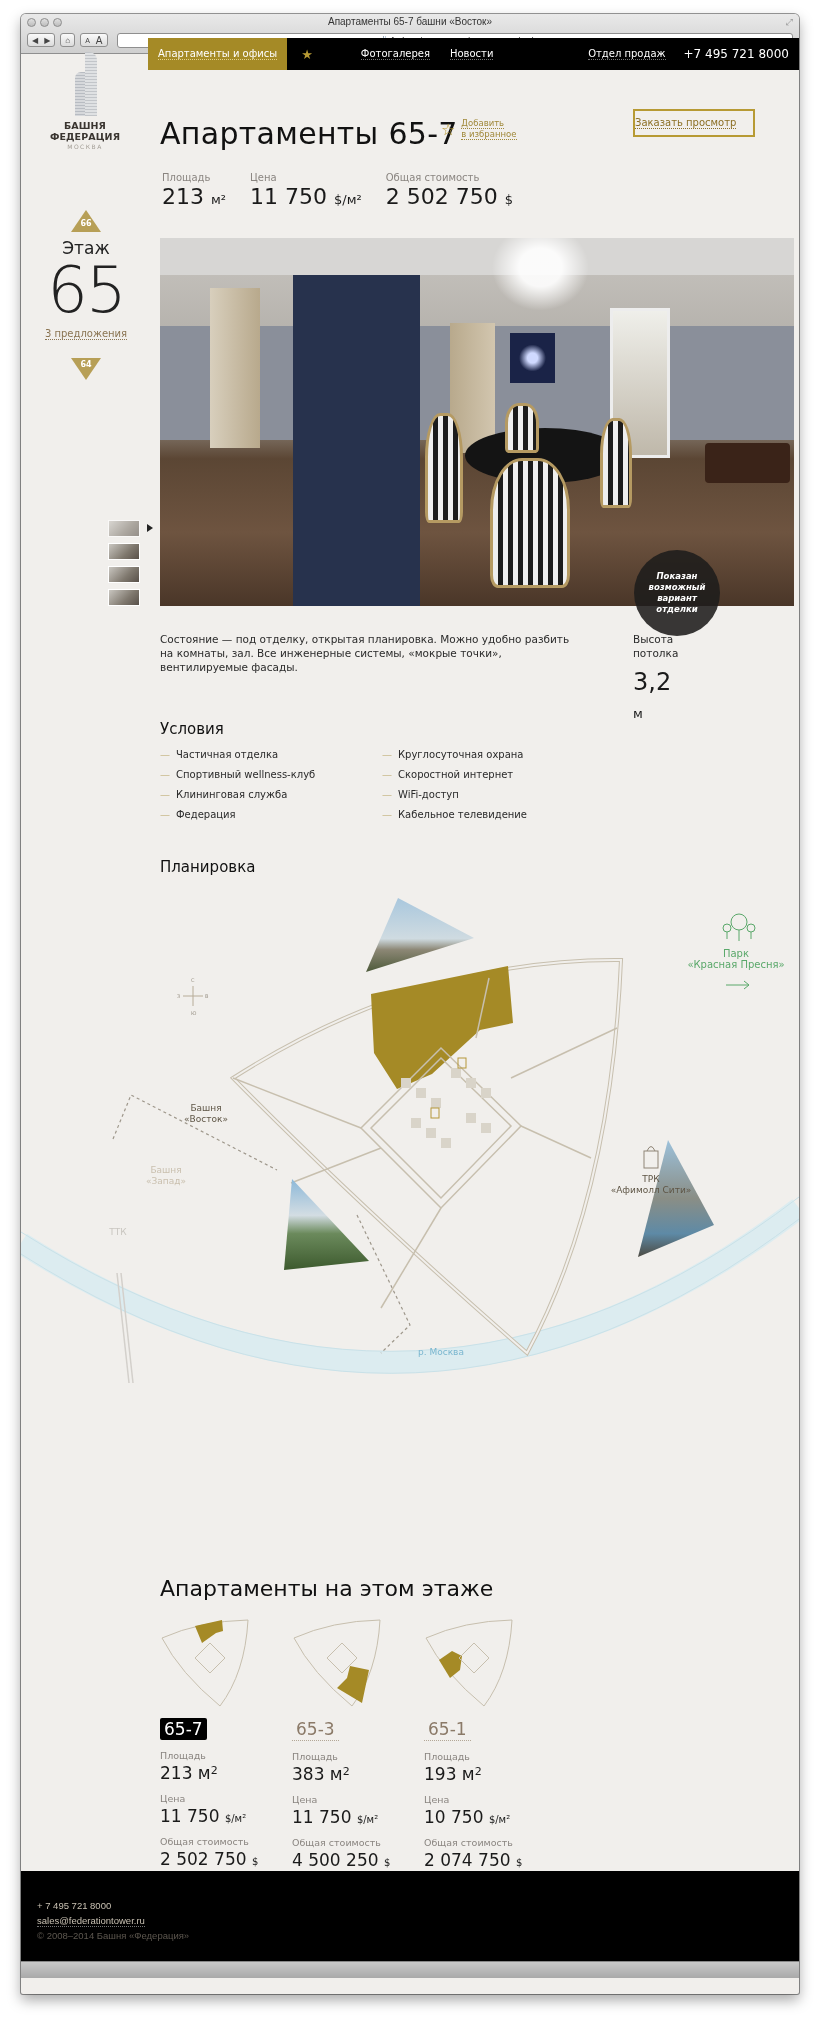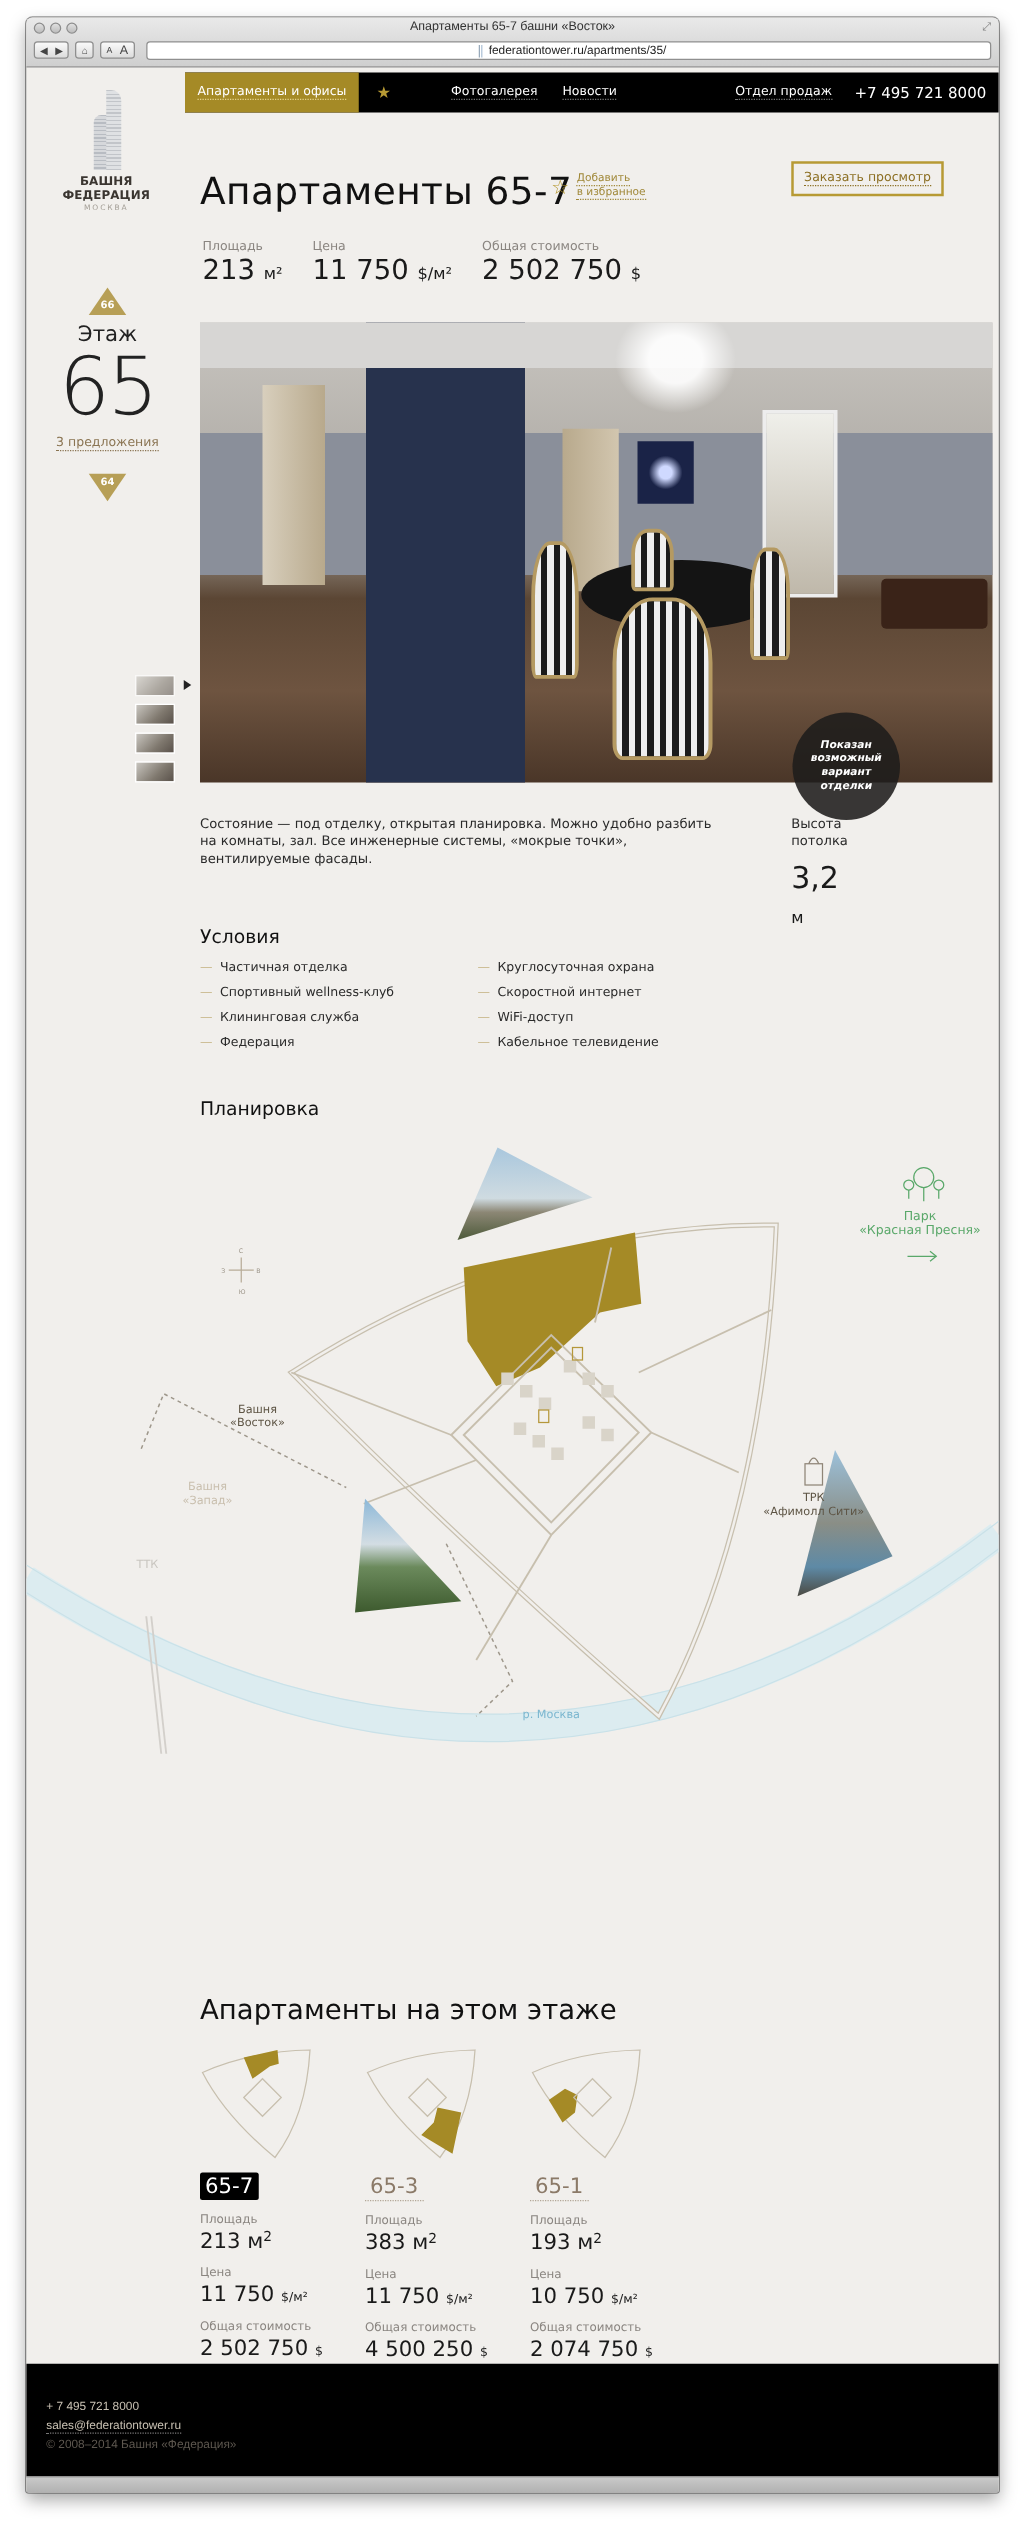--- a/index.html
+++ b/index.html
@@ -17,21 +17,21 @@
   }
   .traffic { position: absolute; left: 6px; top: 4px; display: flex; gap: 4px; }
   .traffic span { width: 9px; height: 9px; border-radius: 50%; border: 1px solid #8c8c8c; background: linear-gradient(#e0e0e0,#bdbdbd); }
   .win-title { position: absolute; left: 0; right: 0; top: 2px; text-align: center; font-family: "Liberation Sans", sans-serif; font-size: 10px; color: #333; }
   .resize-icon { position: absolute; right: 6px; top: 3px; font-size: 9px; color: #888; }
   .nav-btns { position: absolute; left: 6px; top: 19px; display: flex; gap: 5px; }
   .nbtn { height: 14px; border: 1px solid #8f8f8f; border-radius: 3px; background: linear-gradient(#fafafa,#dcdcdc); font-size: 8px; color: #444; display: flex; align-items: center; justify-content: center; padding: 0 4px; gap: 6px; font-family: "Liberation Sans", sans-serif; }
   .url-bar { position: absolute; left: 96px; right: 6px; top: 19px; height: 15px; background: #fff; border: 1px solid #8f8f8f; border-radius: 3px; font-family: "Liberation Sans", sans-serif; font-size: 9.5px; color: #222; display: flex; align-items: center; padding-left: 6px; gap: 5px; justify-content: center; }
   .url-fav { width: 3px; height: 10px; background: linear-gradient(90deg,#9ab 0 1px,transparent 1px 2px,#bcd 2px); }
 
-  .page { position: absolute; left: 0; top: 44px; width: 662px; height: 1940px; }
+  .page { position: absolute; left: 0; top: 24px; width: 662px; height: 1940px; }
 
   
   .topnav { position: absolute; left: 127px; top: 0; width: 651px; height: 32px; background: #000; display: flex; align-items: center; font-size: 10px; color: #fff; }
   .topnav .active { background: #a58a26; height: 32px; display: flex; align-items: center; padding: 0 10px; color: #fff; }
   .topnav .item { margin-left: 20px; border-bottom: 1px dotted #777; }
   .topnav .star { color: #b79a34; font-size: 13px; margin-left: 14px; }
   .topnav .spacer { flex: 1; }
   .topnav .phone { font-size: 12px; margin: 0 10px 0 18px; }
 
   
@@ -51,21 +51,21 @@
   .floor-word { font-size: 17px; color: #222; margin-top: 6px; }
   .floor-num { font-size: 64px; line-height: 64px; color: #222; font-weight: 300; letter-spacing: -2px; }
   .floor-offers { font-size: 10px; color: #8a7452; border-bottom: 1px dotted #8a7452; display: inline-block; margin: 6px 0 18px; }
 
   
   .h1 { position: absolute; left: 139px; top: 78px; font-size: 30px; color: #111; font-weight: normal; letter-spacing: 0.3px; }
   .fav { position: absolute; left: 420px; top: 80px; display: flex; align-items: center; gap: 6px; }
   .fav .star-o { font-size: 16px; color: #b79a34; }
   .fav .lbl { font-size: 8.5px; color: #a08838; line-height: 11px; }
   .fav .lbl span { border-bottom: 1px dotted #a08838; }
-  .order-btn { position: absolute; left: 612px; top: 71px; width: 122px; height: 28px; border: 2px solid #b79a34; font-size: 10px; color: #8c6f23; display: flex; align-items: center; justify-content: center; }
+  .order-btn { position: absolute; left: 612px; top: 71px; width: 122px; height: 28px; border: 2px solid #b79a34; font-size: 10px; color: #8c6f23; display: flex; align-items: center; justify-content: flex-start; }
   .order-btn span { border-bottom: 1px dotted #8c6f23; }
 
   .stats { position: absolute; left: 141px; top: 134px; display: flex; gap: 24px; }
   .stat .lab { font-size: 10px; color: #8a8580; }
   .stat .val { font-size: 22px; color: #1a1a1a; margin-top: 1px; }
   .stat .unit { font-size: 13px; }
 
   
   .photo { position: absolute; left: 139px; top: 200px; width: 634px; height: 368px;
     background:

